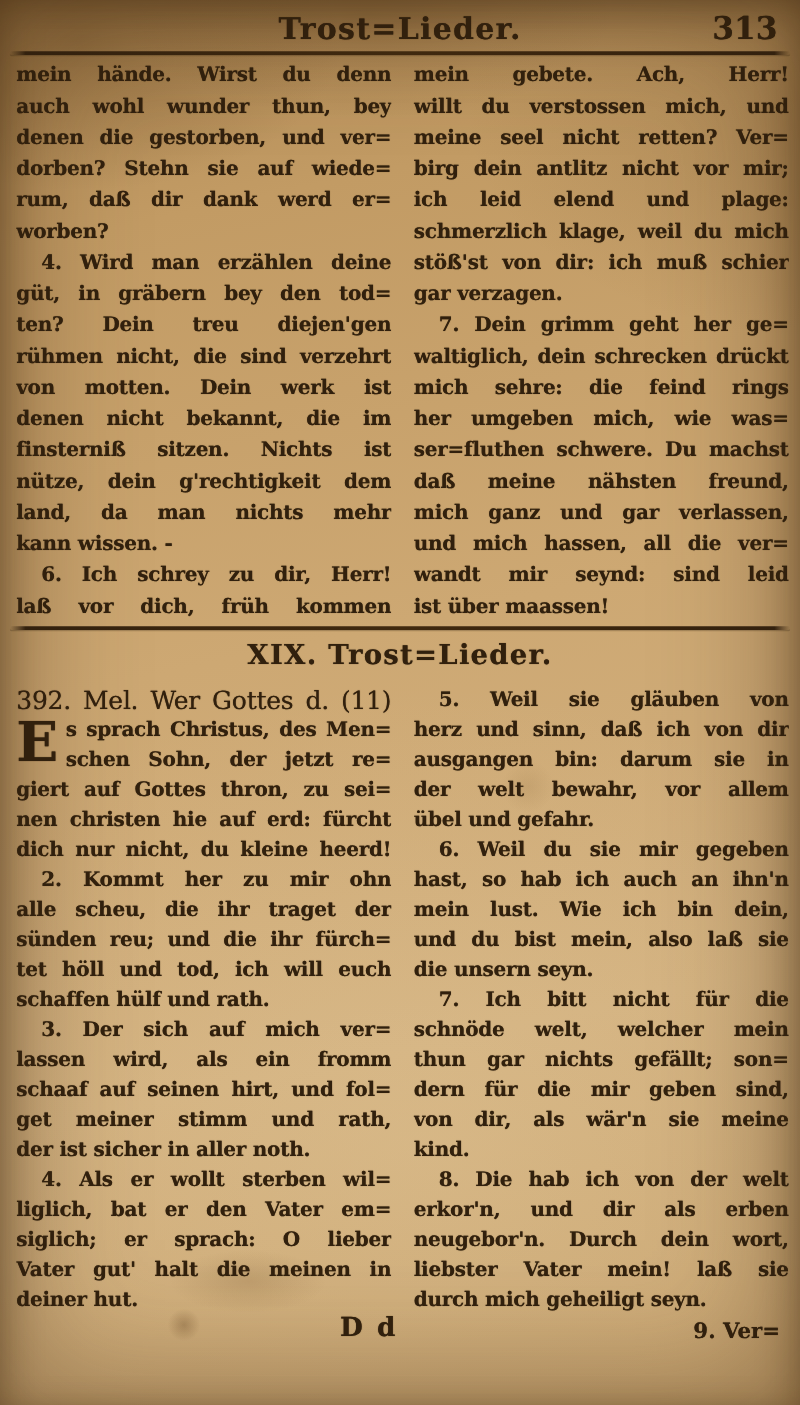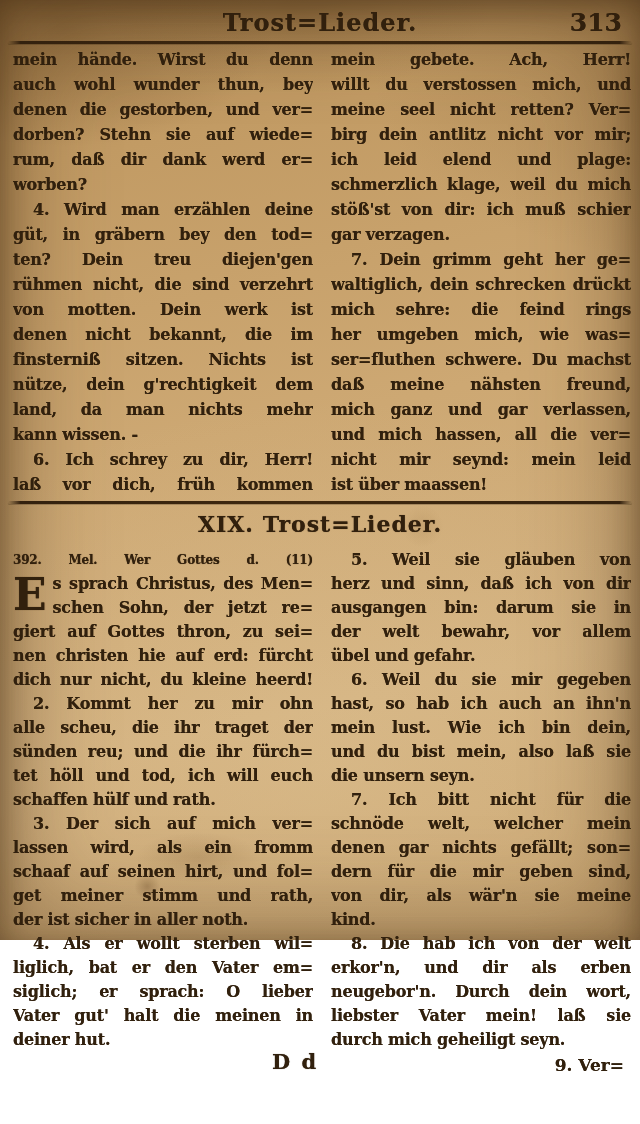--- a/index.html
+++ b/index.html
@@ -1,21 +1,21 @@
 <!DOCTYPE html>
 <html lang="de"><head>
 <meta charset="utf-8">
 <style>
   html,body{margin:0;padding:0;}
   body{
     width:640px;height:1124px;overflow:hidden;
     font-family:"DejaVu Serif","Liberation Serif",serif;
   }
   #page{
-    position:absolute;inset:0;width:640px;height:940px;
+    position:absolute;inset:0;width:640px;height:1124px;
     background-color:#c8a26c;
     background-image:
       radial-gradient(ellipse 300px 170px at 10% 3%, rgba(84,55,22,0.32), transparent 70%),
       radial-gradient(ellipse 420px 260px at 104% 8%, rgba(96,66,30,0.20), transparent 70%),
       radial-gradient(ellipse 280px 120px at 46% 1%, rgba(90,60,26,0.22), transparent 70%),
       radial-gradient(circle 18px at 23% 94.3%, rgba(92,60,26,0.30), transparent 72%),
       radial-gradient(circle 30px at 66% 56%, rgba(120,85,40,0.13), transparent 70%),
       radial-gradient(ellipse 90px 36px at 31% 91.2%, rgba(105,72,34,0.18), transparent 70%),
       radial-gradient(ellipse 700px 520px at 52% 82%, rgba(238,216,172,0.22), transparent 72%),
       linear-gradient(168deg,#b18a55 0%,#c29b64 16%,#cda873 45%,#d2b07e 72%,#c9a570 100%);
@@ -64,21 +64,21 @@
     float:left;font-size:44px;line-height:44px;height:46px;
     font-weight:bold;margin:1px 6px 0 0;
     text-shadow:0 0 0.8px rgba(49,32,13,0.9);
   }
   .section-heading{
     position:absolute;top:505px;left:0;right:0;text-align:center;
     font-size:22px;font-weight:bold;letter-spacing:1px;line-height:38px;
     text-shadow:0 0 0.7px rgba(49,32,13,0.85);
   }
   .melody-line{
-    font-size:12px;font-weight:bold;line-height:24px;letter-spacing:-0.2px;
+    font-size:20px;font-weight:normal;line-height:24px;letter-spacing:-0.2px;
     text-align:justify;text-align-last:justify;
     text-shadow:0 0 0.7px rgba(49,32,13,0.85);
   }
   .footer{position:absolute;top:1049px;left:0;right:0;height:30px;}
   .signature-mark{
     position:absolute;left:272px;top:0;font-size:21px;font-weight:bold;
     letter-spacing:2px;text-shadow:0 0 0.7px rgba(49,32,13,0.9);
   }
   .catchword{
     position:absolute;right:16px;top:6px;font-size:17px;font-weight:bold;
@@ -137,21 +137,21 @@
         </div>
         <div class="para">
           <div class="line indent">7. Dein grimm geht her ge=</div>
           <div class="line">waltiglich, dein schrecken drückt</div>
           <div class="line">mich sehre: die feind rings</div>
           <div class="line">her umgeben mich, wie was=</div>
           <div class="line">ser=fluthen schwere. Du machst</div>
           <div class="line">daß meine nähsten freund,</div>
           <div class="line">mich ganz und gar verlassen,</div>
           <div class="line">und mich hassen, all die ver=</div>
-          <div class="line">nicht mir seynd: mein leid</div>
+          <div class="line">wandt mir seynd: sind leid</div>
           <div class="line endline">ist über maassen!</div>
         </div>
       </div>
   </div>
 
   <div class="rule rule-mid"></div>
 
   <div class="section-heading">XIX. Trost=Lieder.</div>
 
   <div class="cols cols-bottom">
@@ -200,21 +200,21 @@
         <div class="para">
           <div class="line indent">6. Weil du sie mir gegeben</div>
           <div class="line">hast, so hab ich auch an ihn'n</div>
           <div class="line">mein lust. Wie ich bin dein,</div>
           <div class="line">und du bist mein, also laß sie</div>
           <div class="line endline">die unsern seyn.</div>
         </div>
         <div class="para">
           <div class="line indent">7. Ich bitt nicht für die</div>
           <div class="line">schnöde welt, welcher mein</div>
-          <div class="line">denen gar nichts gefällt; son=</div>
+          <div class="line">thun gar nichts gefällt; son=</div>
           <div class="line">dern für die mir geben sind,</div>
           <div class="line">von dir, als wär'n sie meine</div>
           <div class="line endline">kind.</div>
         </div>
         <div class="para">
           <div class="line indent">8. Die hab ich von der welt</div>
           <div class="line">erkor'n, und dir als erben</div>
           <div class="line">neugebor'n. Durch dein wort,</div>
           <div class="line">liebster Vater mein! laß sie</div>
           <div class="line endline">durch mich geheiligt seyn.</div>

